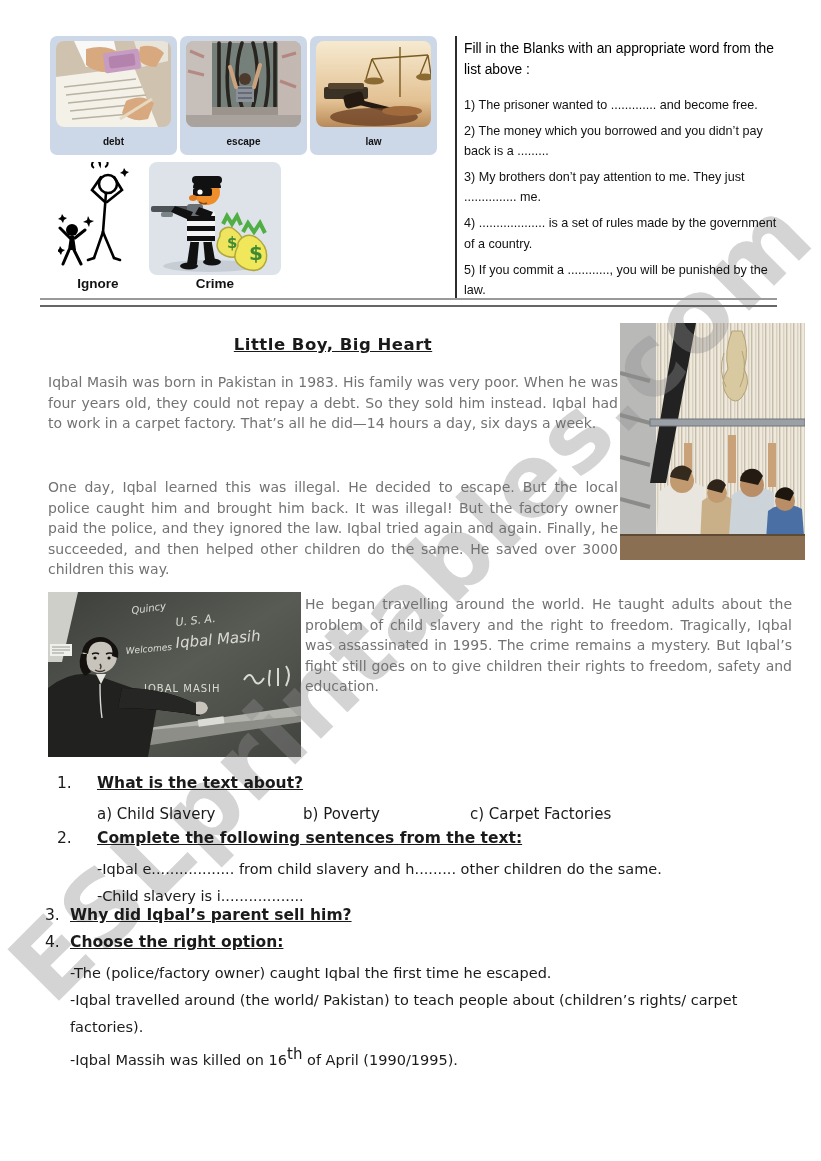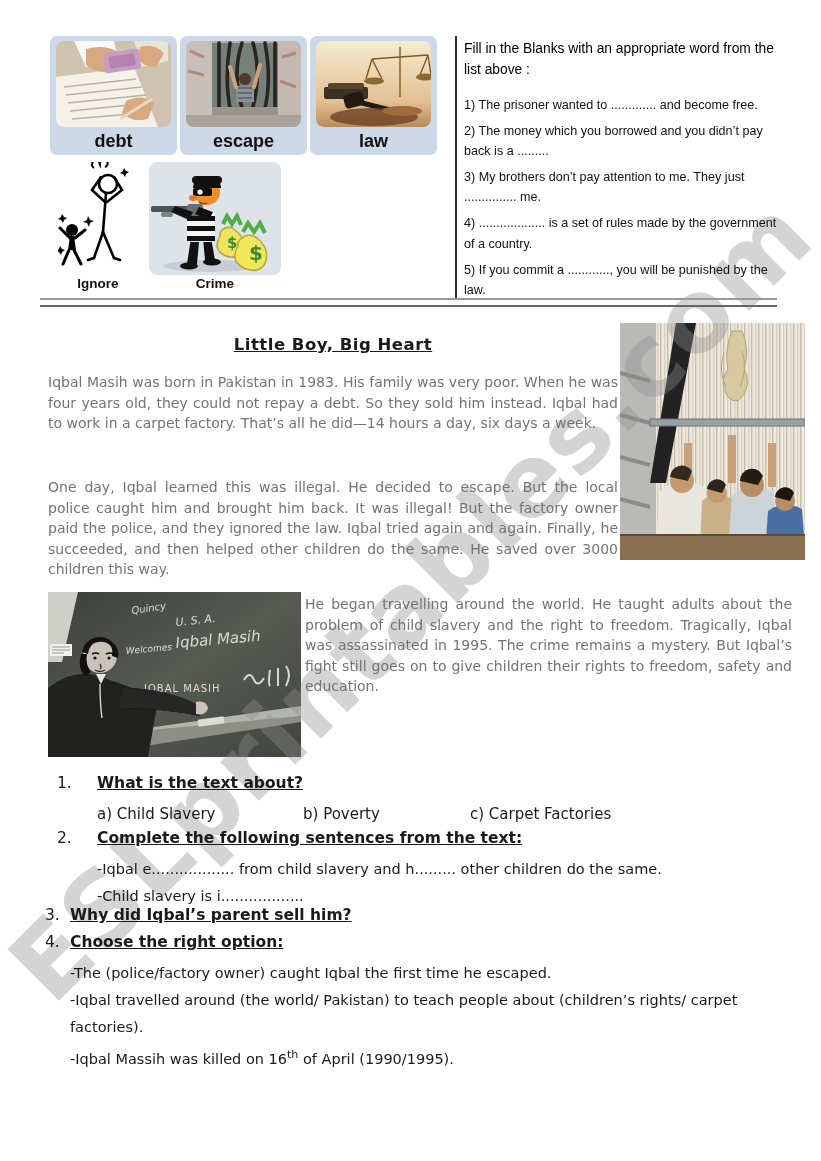--- a/index.html
+++ b/index.html
@@ -15,21 +15,21 @@
     color:#8f8f8f;opacity:.38;white-space:nowrap;pointer-events:none;
     font-family:"DejaVu Sans",sans-serif;
   }
   .photo-layer{position:absolute;z-index:1;}
   .txt-layer{position:absolute;z-index:3;}
   
   .tile-row{left:50px;top:36px;width:392px;display:flex;gap:3px;}
   .tile{width:127px;height:119px;background:#ccd8e8;border-radius:7px;display:flex;flex-direction:column;}
   .tile .ph{margin:5px 6px 0 6px;height:86px;border-radius:8px;overflow:hidden;background:#ddd;}
   .tile .lbl{flex:1;display:flex;align-items:center;justify-content:center;
-    font-family:"Liberation Sans",sans-serif;font-weight:bold;font-size:18px;color:#111;}
+    font-family:"Liberation Sans",sans-serif;font-weight:bold;font-size:10px;color:#111;}
   .clip-row{left:50px;top:162px;width:392px;display:flex;}
   .clip{display:flex;flex-direction:column;align-items:center;}
   .clip .ph{height:113px;display:flex;align-items:flex-end;justify-content:center;}
   .clip .lbl{font-family:"Liberation Sans",sans-serif;font-weight:bold;font-size:13.5px;color:#111;margin-top:1px;}
   .clip.c1{width:96px;} .clip.c2{width:138px;} .clip.c3{width:158px;}
   
   .vdiv{position:absolute;left:455px;top:36px;width:2px;height:262px;background:#2c2c2c;z-index:3;}
   .hdiv{position:absolute;left:40px;top:298px;width:737px;height:5px;z-index:3;
     border-top:2px solid #9a9a9a;border-bottom:2px solid #666;}
   
@@ -41,21 +41,21 @@
     text-decoration:underline;letter-spacing:.5px;}
   .para{font-size:14px;line-height:20.5px;text-align:justify;color:#737373;}
   .p1{left:48px;top:372px;width:570px;}
   .p2{left:48px;top:477px;width:570px;}
   .p3{left:305px;top:594px;width:487px;text-align-last:justify;}
   
   .qrow{position:absolute;z-index:3;font-size:15.5px;display:flex;}
   .qnum{display:inline-block;}
   .qtitle{font-weight:bold;text-decoration:underline;}
   .qsub{position:absolute;z-index:3;font-size:14.5px;line-height:27px;}
-  sup{font-size:11px;}
+  sup{font-size:15px;}
   
   .children-img{left:620px;top:323px;width:185px;height:237px;}
   .chalk-img{left:48px;top:592px;width:253px;height:165px;}
 </style>
 </head>
 <body>
 
 <div class="page">
 
   <div class="watermark">ESLprintables.com</div>

